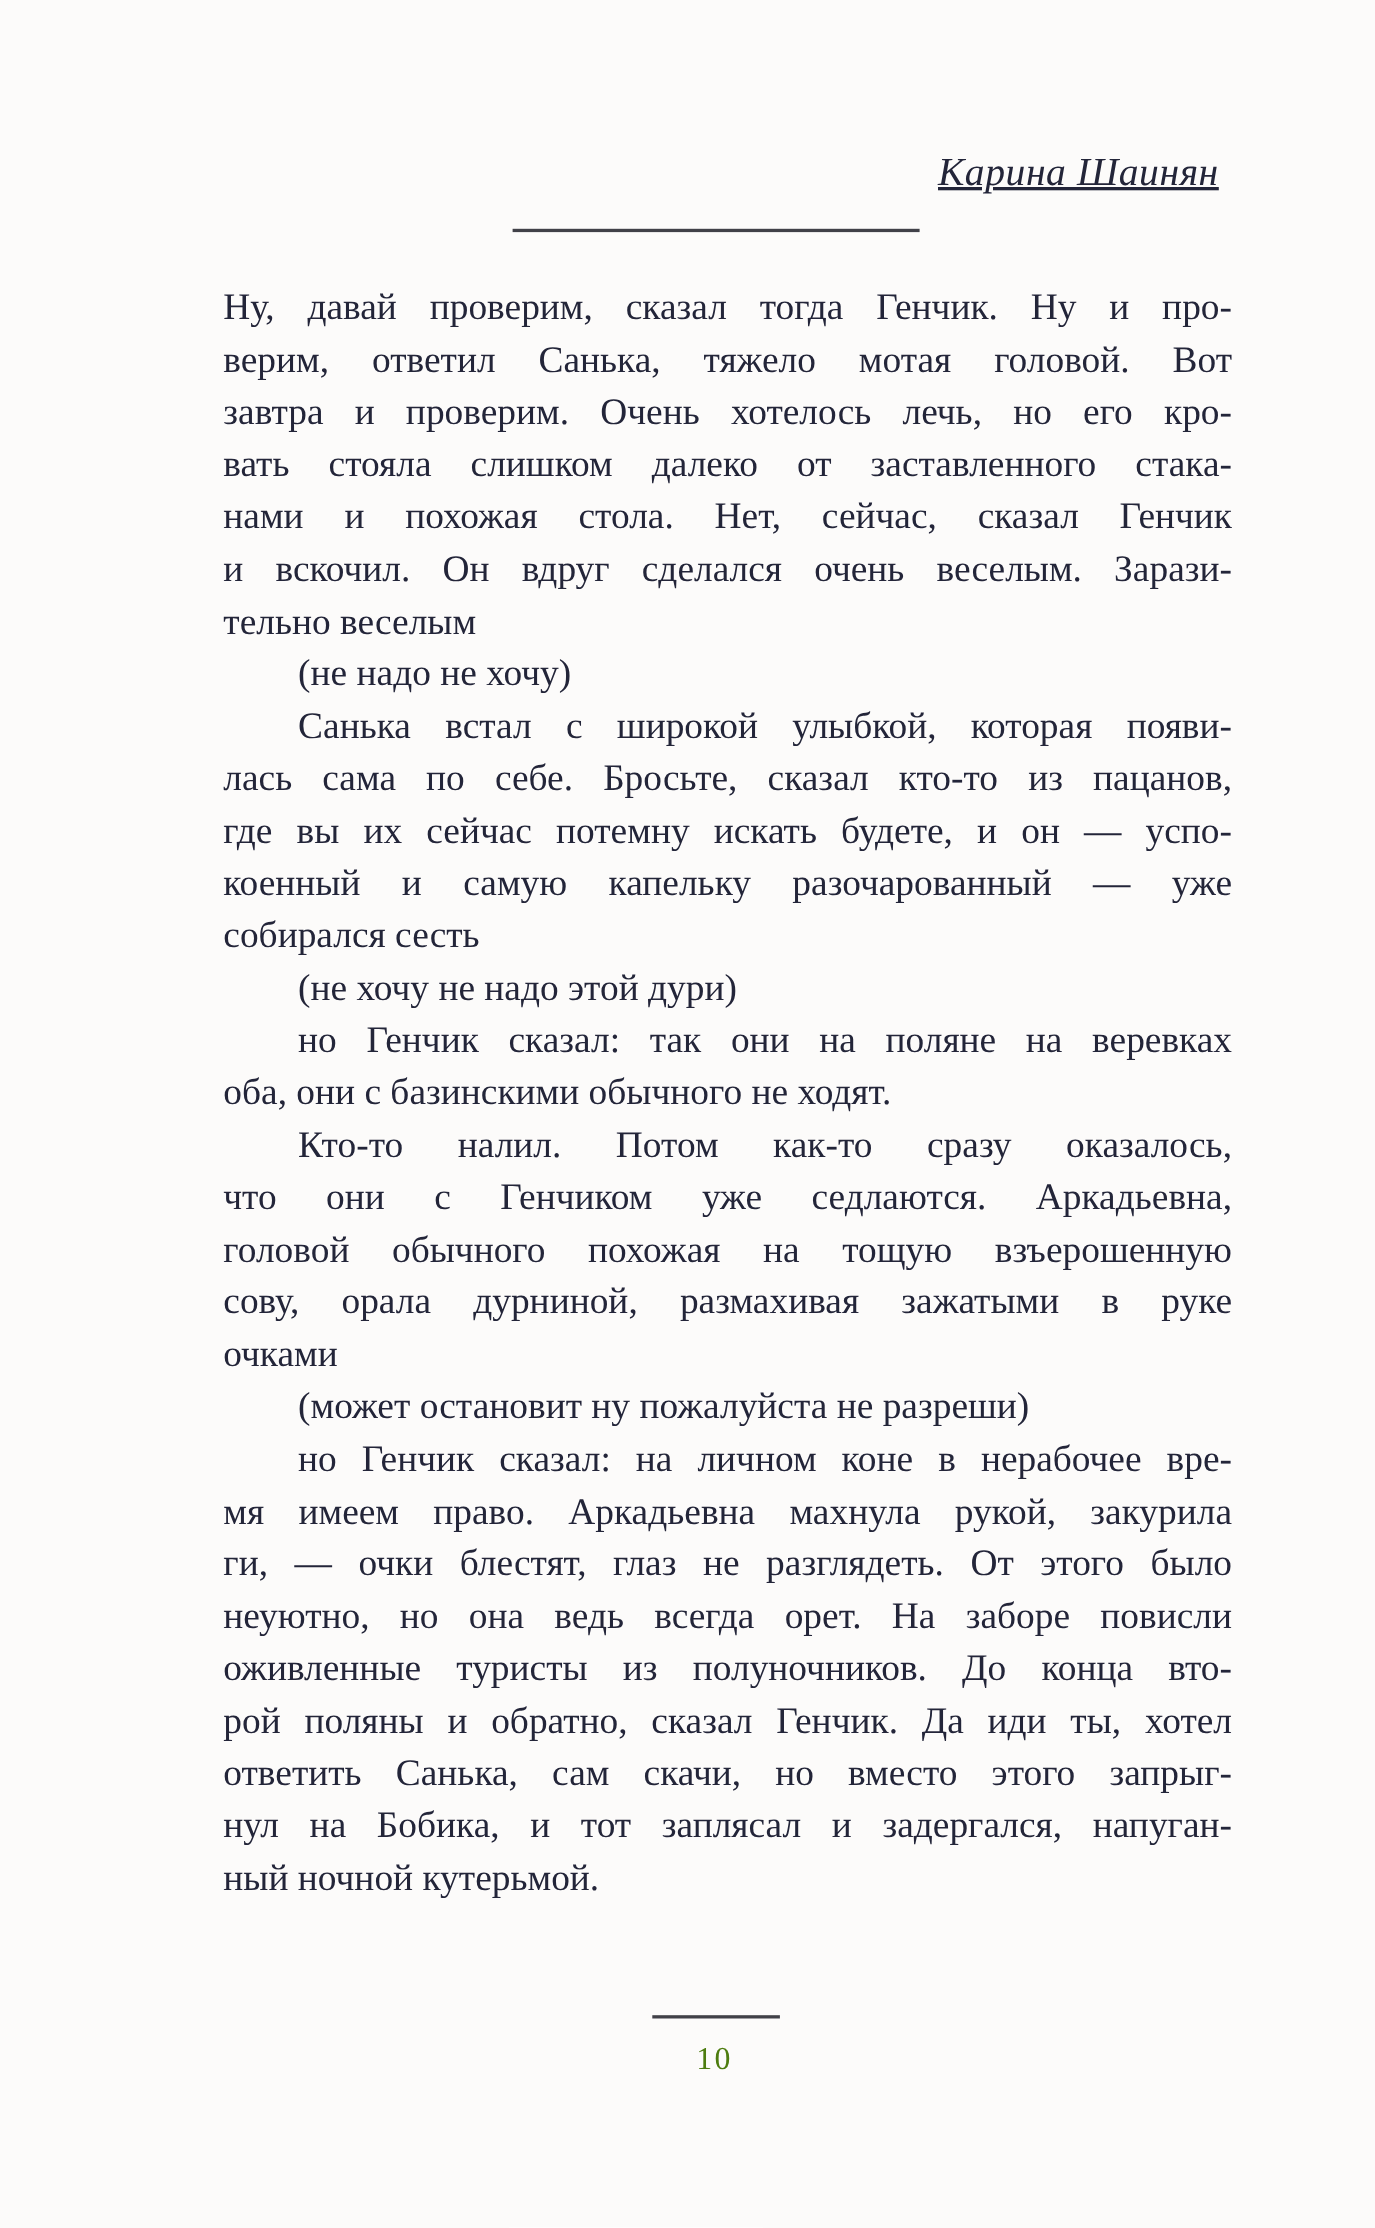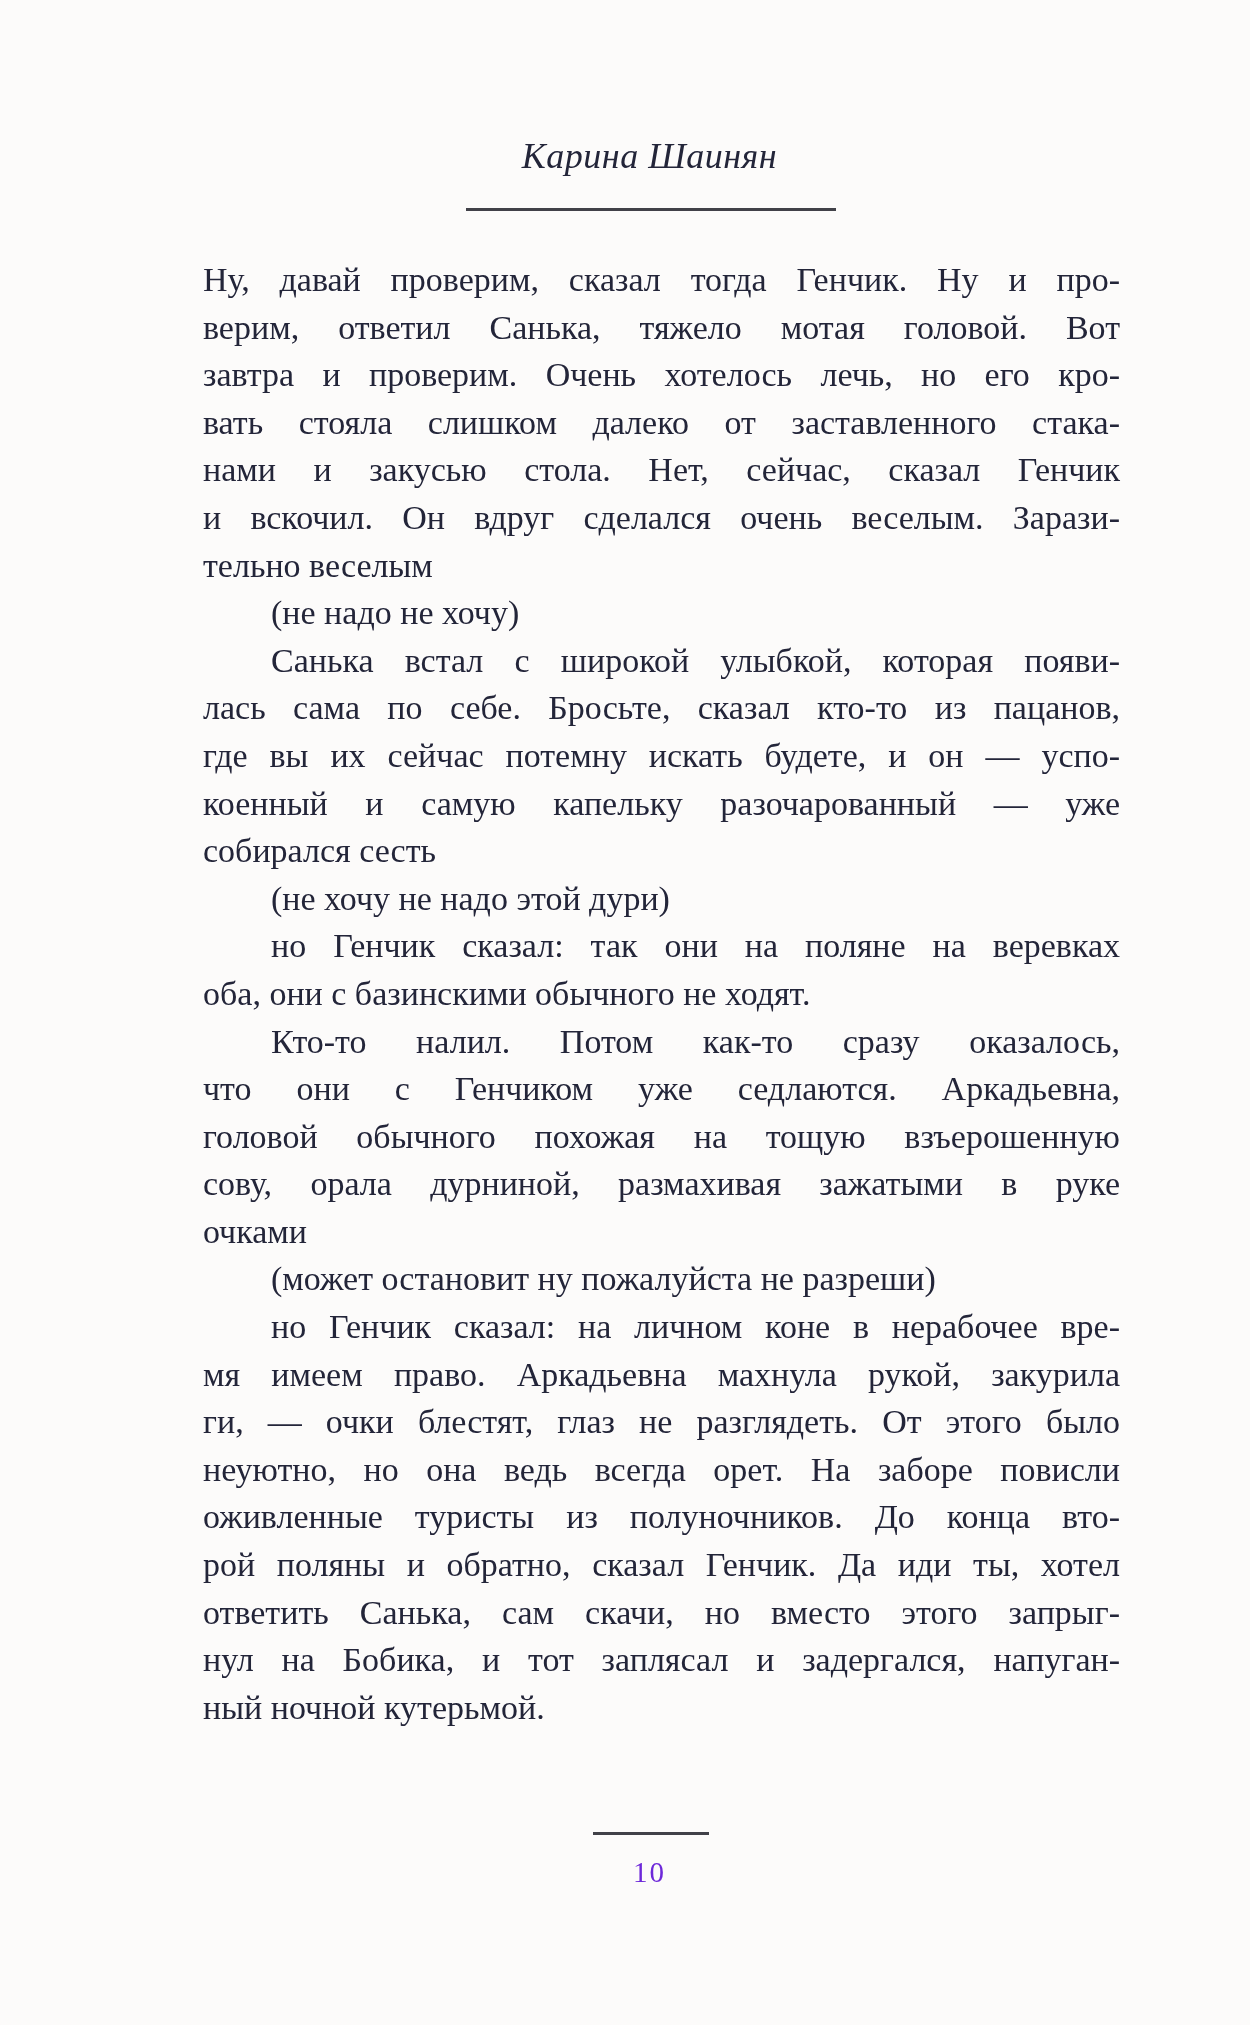--- a/index.html
+++ b/index.html
@@ -14,25 +14,26 @@
     background: var(--bg, #fcfbfa);
     color: var(--ink, #232539);
     font-family: "Liberation Serif", "DejaVu Serif", serif;
     overflow: hidden;
   }
   .author {
     position: absolute;
     left: 191px;
     width: 917px;
     top: 136px;
-    text-align: center;
+    text-align: right;
     font-style: italic;
     font-size: 36px;
     line-height: 40px;
     letter-spacing: 0.5px;
+    text-decoration: underline;
   }
   .header-rule {
     position: absolute;
     left: 466px;
     top: 208px;
     width: 370px;
     height: 3px;
     background: var(--rule, #44444b);
   }
   .text-block {
@@ -67,39 +68,39 @@
     background: var(--rule, #44444b);
   }
   .page-number {
     position: absolute;
     left: 191px;
     width: 917px;
     top: 1856px;
     text-align: center;
     font-size: 29px;
     letter-spacing: 2px;
-    color: #6d28d9;
+    color: #4d7c0f;
   }
 </style>
 </head>
 <body>
 
 <div class="page" style="--bg: #fcfbfa; --ink: #232539; --rule: #414148;">
 
   <div>
     <div class="author">Карина Шаинян</div>
     <div class="header-rule"></div>
   </div>
 
   <div class="text-block" id="text-block">
       <div class="line">Ну, давай проверим, сказал тогда Генчик. Ну и про-</div>
       <div class="line">верим, ответил Санька, тяжело мотая головой. Вот</div>
       <div class="line">завтра и проверим. Очень хотелось лечь, но его кро-</div>
       <div class="line">вать стояла слишком далеко от заставленного стака-</div>
-      <div class="line">нами и закусью стола. Нет, сейчас, сказал Генчик</div>
+      <div class="line">нами и похожая стола. Нет, сейчас, сказал Генчик</div>
       <div class="line">и вскочил. Он вдруг сделался очень веселым. Зарази-</div>
       <div class="line pl">тельно веселым</div>
       <div class="line pl ind">(не надо не хочу)</div>
       <div class="line ind">Санька встал с широкой улыбкой, которая появи-</div>
       <div class="line">лась сама по себе. Бросьте, сказал кто-то из пацанов,</div>
       <div class="line">где вы их сейчас потемну искать будете, и он — успо-</div>
       <div class="line">коенный и самую капельку разочарованный — уже</div>
       <div class="line pl">собирался сесть</div>
       <div class="line pl ind">(не хочу не надо этой дури)</div>
       <div class="line ind">но Генчик сказал: так они на поляне на веревках</div>

